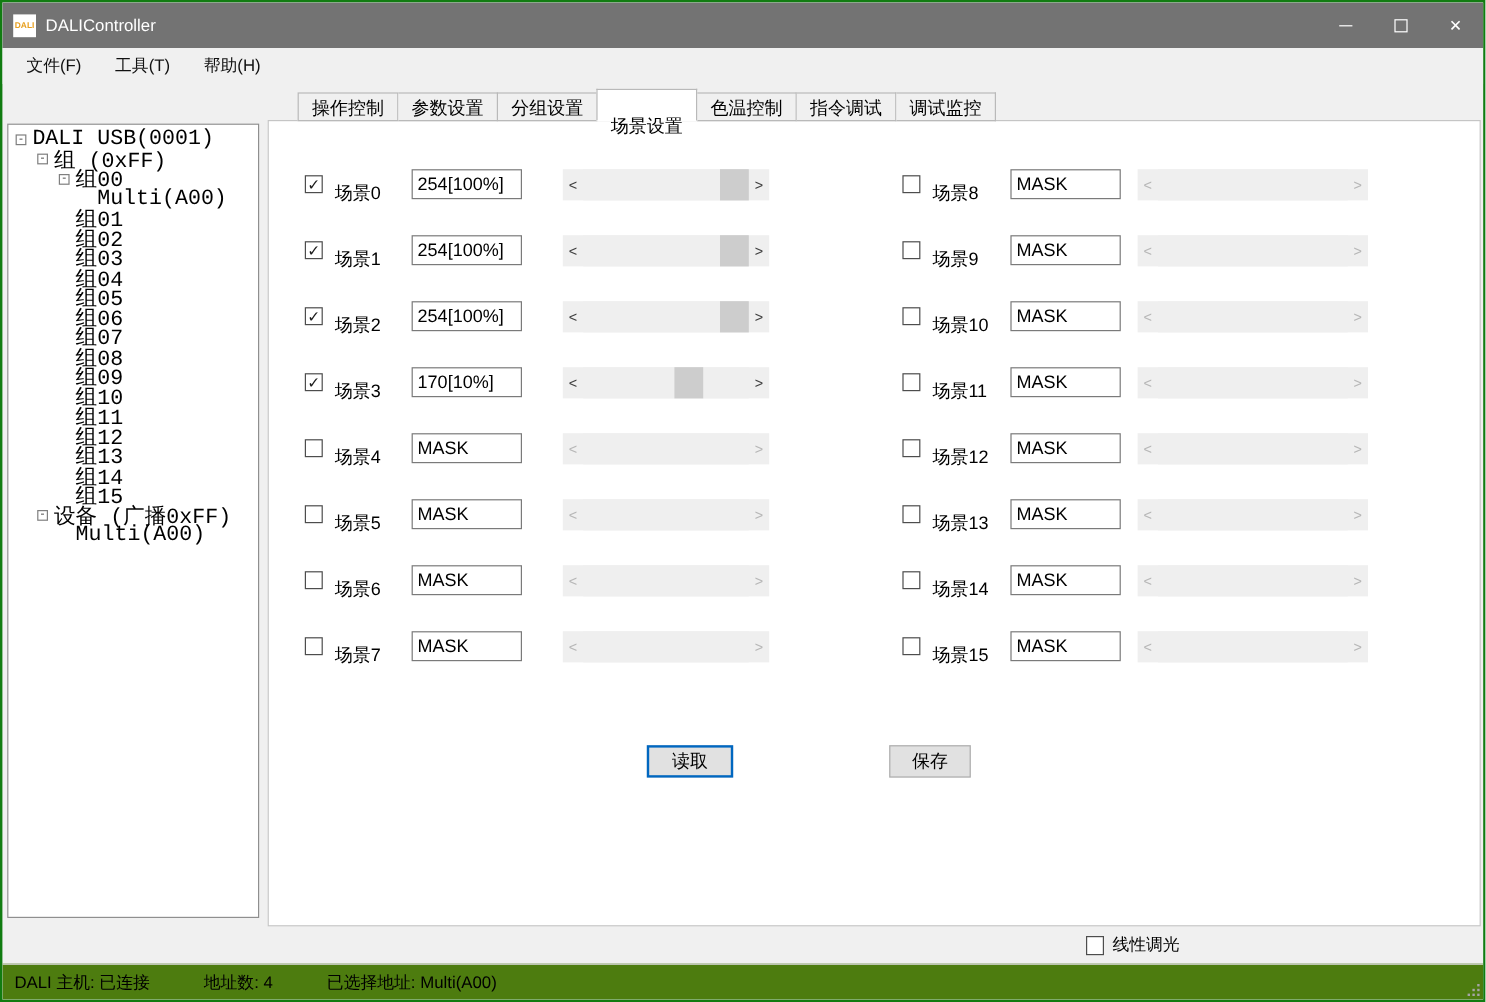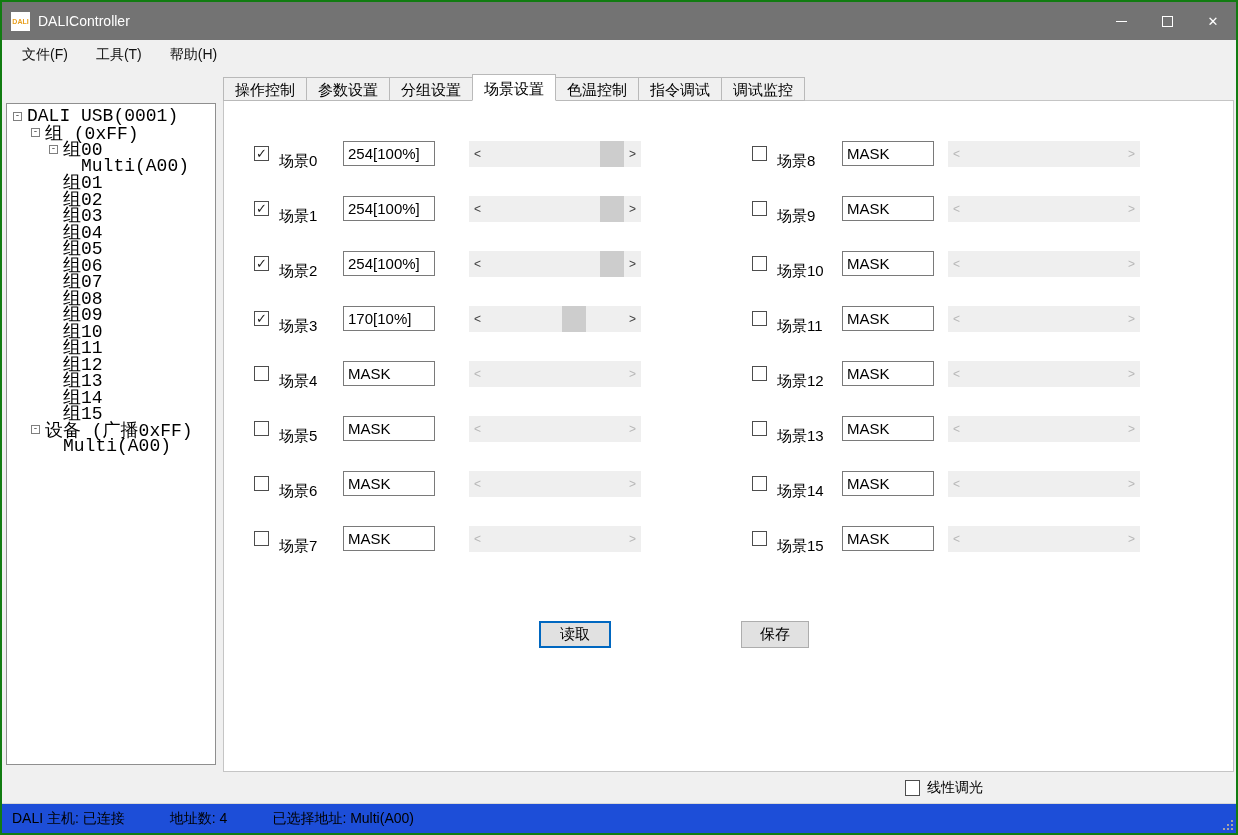--- a/index.html
+++ b/index.html
@@ -46,24 +46,24 @@
   .leafdash { width:14px; flex:0 0 14px; }
   .tree-label { font-size:18px; }
   
   .tabstrip {
     position:absolute; left:221px; top:74px; height:25px; display:flex; align-items:flex-end; z-index:3;
   }
   .tab {
     background:#f0f0f0; border:1px solid #b9b9b9; border-left:none; padding:3px 11px 3px 11px;
     font-size:15px; color:#000; height:24px; white-space:nowrap;
   }
-  .tab:first-child { border-left:1px solid #b9b9b9; }
+  .tab:first-child { border-left:1px solid #b9b9b9;margin-left:25px; }
   .tab.active {
     background:#fff; border:1px solid #b9b9b9; border-bottom:1px solid #fff;
-    height:27px; padding-top:5px; margin-left:-1px; position:relative; z-index:4;
+    height:27px; padding-top:21px; margin-left:-1px; position:relative; z-index:4;
   }
   
   .tabpage {
     position:absolute; left:221px; top:98px; width:1011px; height:672px;
     background:#fff; border:1px solid #c5c5c5; z-index:2;
   }
   
   .scene-col { position:absolute; top:25px; }
   .col-a { left:30px; }
   .col-b { left:528px; }
@@ -93,21 +93,21 @@
     font-family:"Liberation Sans",sans-serif;
   }
   .btn-read { left:315px; top:520px; width:72px; border:2px solid #0067c0; }
   .btn-save { left:517px; top:520px; width:68px; }
   
   .linear-dim { position:absolute; left:903px; top:777px; display:flex; align-items:center; z-index:5; }
   .linear-dim .cb { width:16px; height:16px; }
   .linear-dim-label { margin-left:7px; font-size:14px; color:#000; }
   
   .statusbar {
-    position:absolute; left:0; right:0; bottom:0; height:30px; background:#1d4ed8;
+    position:absolute; left:0; right:0; bottom:0; height:30px; background:#4d7c0f;
     border-top:1px solid #d7d7d7; display:flex; align-items:center; font-size:14px; color:#000;
     padding-left:10px;
   }
   .status-item { margin-right:45px; white-space:nowrap; }
   .resize-grip {
     position:absolute; right:3px; bottom:3px; width:14px; height:14px; color:#9a9a9a;
     font-size:12px; line-height:14px; text-align:right; letter-spacing:1px;
   }
   .grip-dot { position:absolute; width:2px; height:2px; background:#a5a5a5; }
 </style>

